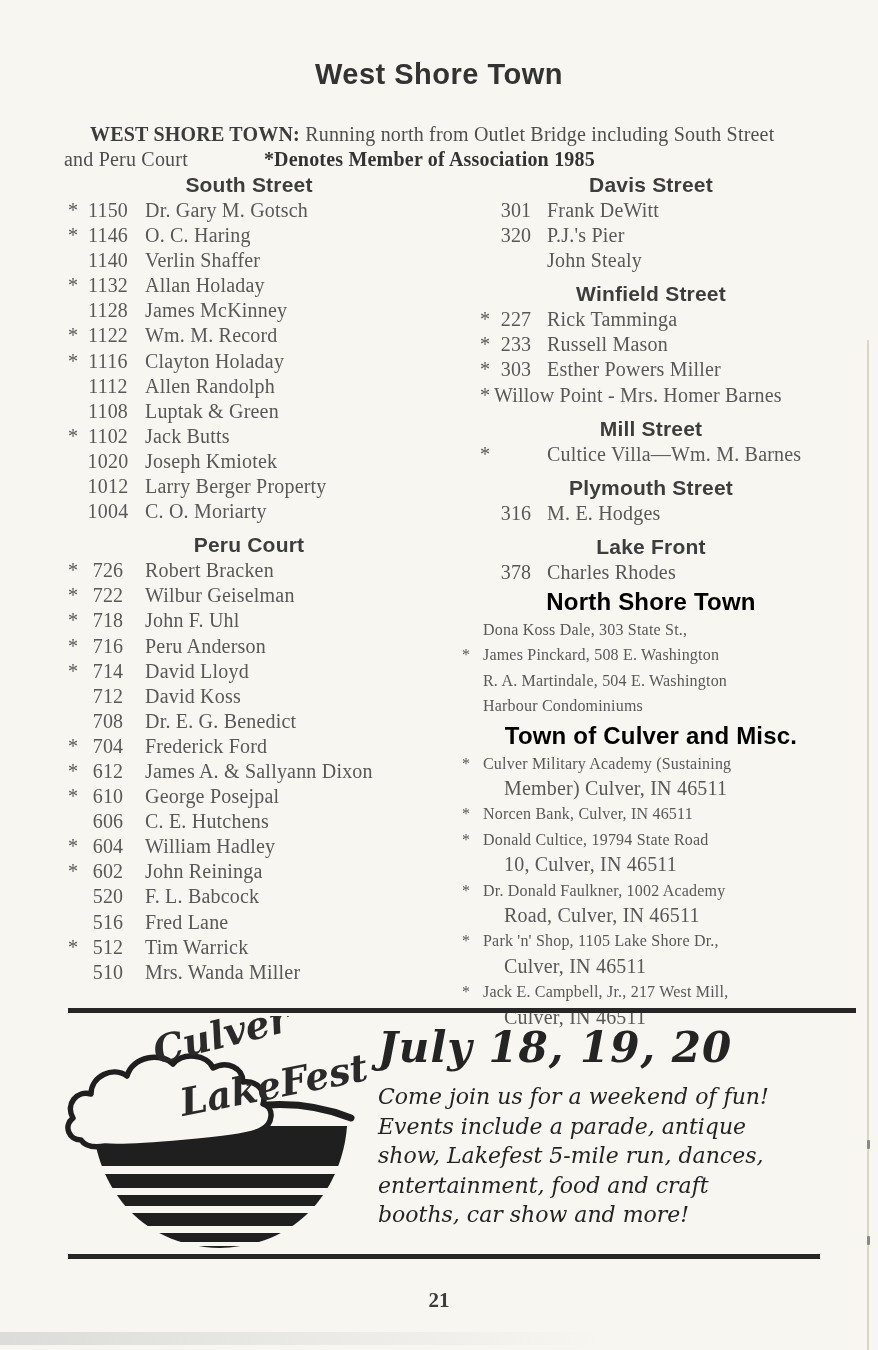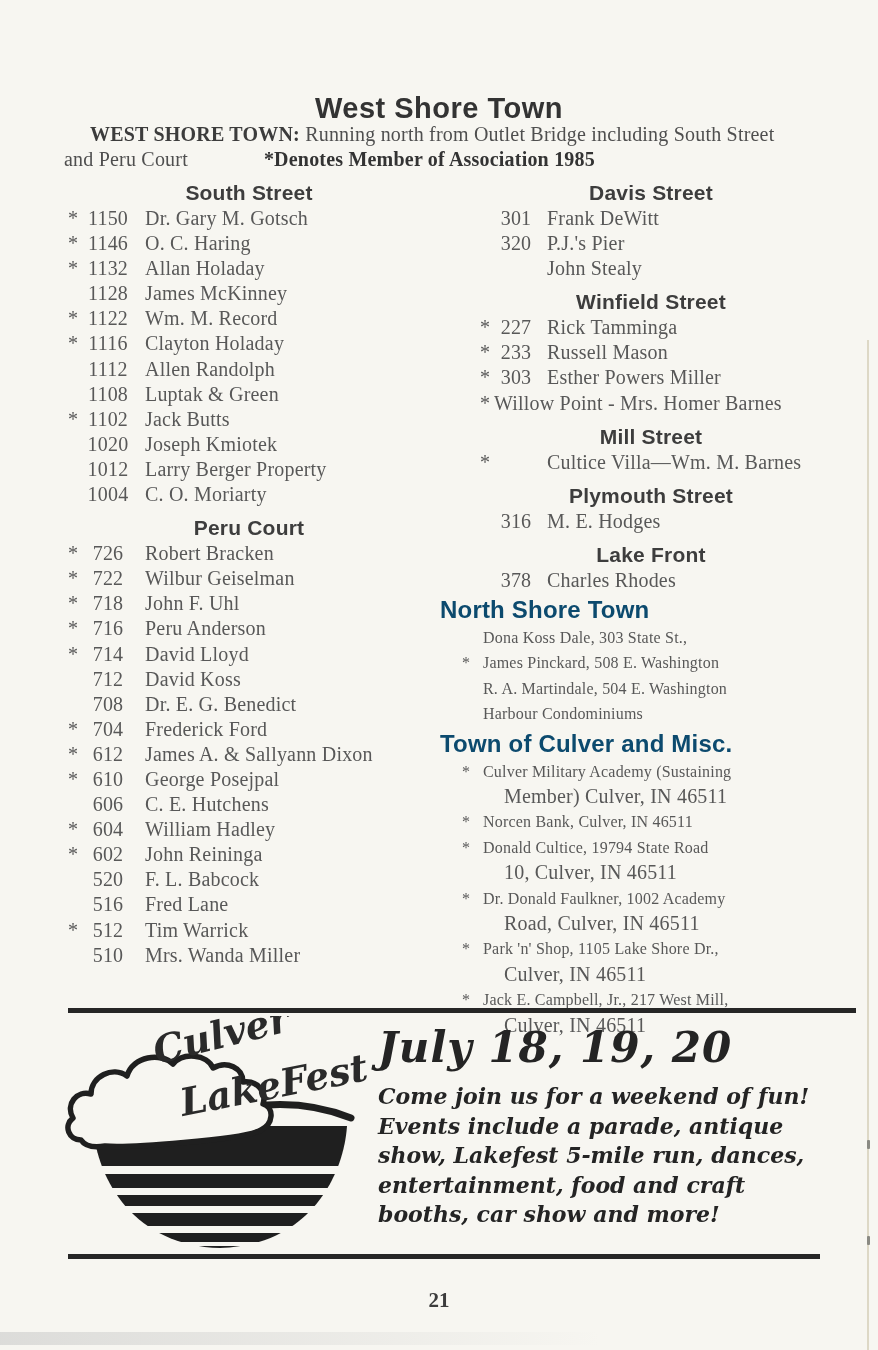--- a/index.html
+++ b/index.html
@@ -4,60 +4,60 @@
 <style>
   html,body{margin:0;padding:0;}
   body{
     width:878px;height:1350px;position:relative;overflow:hidden;
     background:#f7f6f1;
     font-family:"Liberation Serif",serif;
   }
   .title{
     position:absolute;top:58px;left:0;width:100%;text-align:center;
     font-family:"Liberation Sans",sans-serif;font-weight:bold;
-    font-size:29px;color:#333;letter-spacing:.5px;margin-top:34px;
+    font-size:29px;color:#333;letter-spacing:.5px;
   }
   .intro{
     position:absolute;top:122px;left:64px;width:764px;
     font-size:20px;color:#4f4f4f;line-height:25px;letter-spacing:.2px;
   }
   .intro .indent{display:inline-block;width:26px;}
   .intro .lbl{font-weight:bold;color:#3c3c3c;}
   .intro .note{font-weight:bold;color:#333;margin-left:76px;}
   .col{position:absolute;top:172px;}
   #left-col{left:68px;width:362px;}
   #right-col{left:440px;width:422px;}
   .street-heading{
     font-family:"Liberation Sans",sans-serif;font-weight:bold;
     font-size:21px;color:#3d3d3d;text-align:center;line-height:26px;margin-top:8px;
     letter-spacing:.2px;
   }
-  .col .street-heading:first-child{margin-top:8px;}
+  .col .street-heading:first-child{margin-top:0;}
   .entry{display:flex;line-height:25.1px;font-size:20px;color:#585858;letter-spacing:.2px;}
   .entry .star{width:14px;flex:none;}
   .entry .num{width:52px;flex:none;text-align:center;margin-right:11px;}
   #right-col .entry{padding-left:40px;}
   #right-col .entry .num{width:44px;margin-right:9px;}
   .sub-head{
     font-family:"Liberation Sans",sans-serif;font-weight:bold;
-    font-size:24px;color:#0c4a6e;line-height:30px;margin-top:2px;letter-spacing:.2px;
+    font-size:24px;color:#000000;line-height:30px;margin-top:2px;letter-spacing:.2px;text-align:center;
   }
   .nst-line{display:flex;padding-left:22px;line-height:25.4px;font-size:16px;color:#585858;letter-spacing:.2px;}
   .nst-line .star{width:21px;flex:none;}
   .cont{display:block;padding-left:64px;line-height:25.4px;font-size:20px;color:#585858;letter-spacing:.2px;}
   #ad-rule-top{position:absolute;left:68px;top:1008px;width:788px;height:5px;background:#262626;}
   #ad-rule-bottom{position:absolute;left:68px;top:1254px;width:752px;height:5px;background:#262626;}
   #ad-logo{position:absolute;left:62px;top:1016px;width:316px;height:236px;}
   #ad-text{position:absolute;left:378px;top:1022px;width:472px;}
   #ad-date{
     font-family:"DejaVu Serif",serif;font-style:italic;font-weight:bold;
     font-size:42px;color:#242424;text-align:left;letter-spacing:1px;line-height:52px;
   }
   #ad-body{
-    margin-top:8px;font-family:"DejaVu Serif",serif;font-style:italic;font-weight:bold;
+    margin-top:8px;font-family:"DejaVu Serif",serif;font-style:italic;font-weight:normal;
     font-size:22px;color:#242424;line-height:29.5px;white-space:nowrap;
   }
   .script{
     font-family:"DejaVu Serif",serif;font-style:italic;font-weight:bold;fill:#2a2a2a;
   }
   .pageno{
     position:absolute;top:1288px;left:0;width:100%;text-align:center;
     font-size:21px;font-weight:bold;color:#3c3c3c;
   }
   #edge-right{position:absolute;right:9px;top:340px;width:2px;height:1010px;background:#ddd8c6;}
@@ -83,20 +83,25 @@
     <div class="street-heading">South Street</div>
     <div class="entry">
       <span class="star">*</span>
       <span class="num">1150</span>
       <span class="nm">Dr. Gary M. Gotsch</span>
     </div>
     <div class="entry">
       <span class="star">*</span>
       <span class="num">1146</span>
       <span class="nm">O. C. Haring</span>
+    </div>
+    <div class="entry">
+      <span class="star"></span>
+      <span class="num">1140</span>
+      <span class="nm">Verlin Shaffer</span>
     </div>
     <div class="entry">
       <span class="star">*</span>
       <span class="num">1132</span>
       <span class="nm">Allan Holaday</span>
     </div>
     <div class="entry">
       <span class="star"></span>
       <span class="num">1128</span>
       <span class="nm">James McKinney</span>

